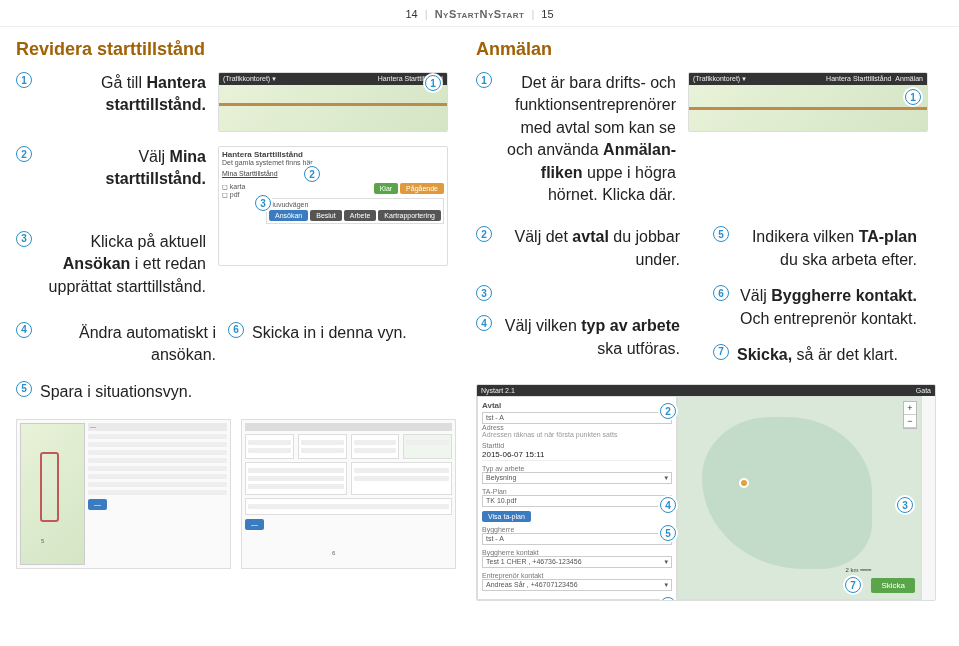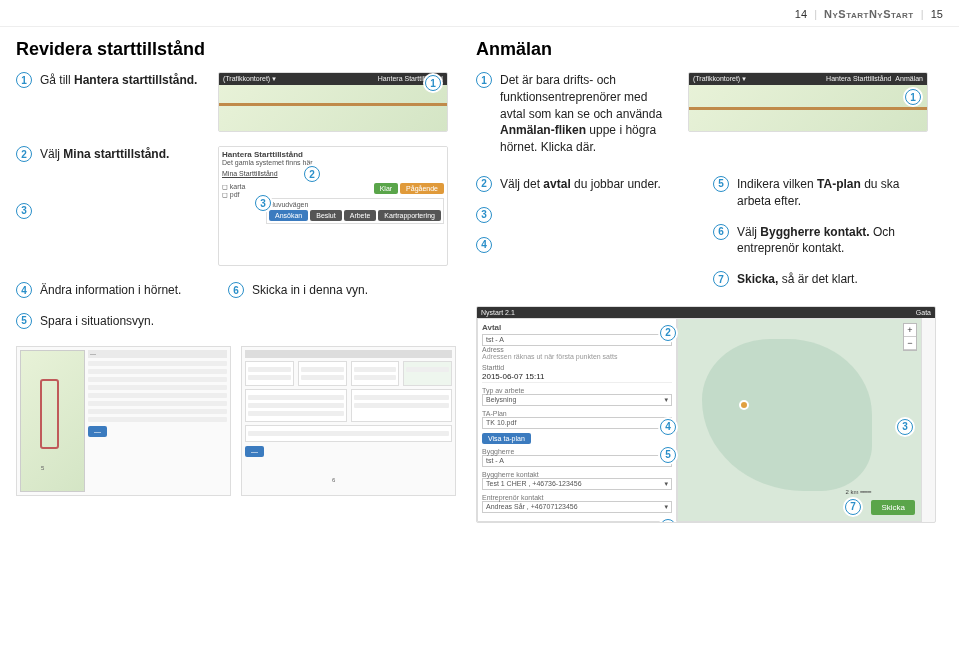--- a/index.html
+++ b/index.html
@@ -8,50 +8,50 @@
     font-size: 11px;
     color: #333;
     background: #fff;
     width: 959px;
     height: 646px;
     position: relative;
     padding: 0;
   }
   .page-header {
     display: flex;
-    justify-content: flex-end;
+    justify-content: center;
     padding: 8px 16px 6px;
     border-bottom: 1px solid #eee;
   }
   .brand { font-variant: small-caps; font-weight: bold; color: #666; font-size: 11px; letter-spacing: 0.5px; }
   .sep { color: #ccc; padding: 0 4px; }
 
   .content { display: flex; padding: 4px 16px 8px; gap: 20px; }
   .col-left { width: 440px; }
   .col-right { width: 460px; }
 
   h2.section-title {
-    color: #000000;
+    color: #a16207;
     font-size: 18px;
     font-weight: 600;
     margin: 8px 0 12px;
   }
 
   .step-row { display: flex; align-items: flex-start; gap: 8px; margin-bottom: 8px; }
   .bullet {
     width: 16px; height: 16px; min-width:16px;
     border: 1.5px solid #2a8fc9;
     border-radius: 50%;
     color: #2a8fc9;
     font-size: 10px;
     font-weight: bold;
     display: flex; align-items: center; justify-content: center;
     background: #fff;
   }
-  .step-text { font-size: 12px; line-height: 1.4; color: #222; max-width: 180px; }
+  .step-text { font-size: 16px; line-height: 1.4; color: #222; max-width: 180px; text-align: right; }
   .step-text b { font-weight: bold; }
 
   .two-col-steps { display: flex; gap: 12px; }
   .steps-group { display: flex; flex-direction: column; gap: 6px; }
 
   
   .mock {
     position: relative;
     border: 1px solid #ddd;
     background: #f7f7f7;
@@ -164,20 +164,21 @@
 
     <div class="grid-top" style="margin-top:14px;">
       <div class="steps-group" style="width:190px;">
         <div class="step-row">
           <div class="bullet">2</div>
           <div class="step-text"><span>Välj </span><b>Mina starttillstånd.</b></div>
         </div>
         <div style="height:20px;"></div>
         <div class="step-row">
           <div class="bullet">3</div>
+          <div class="step-text"><span>Klicka på aktuell </span><b>Ansökan</b><span> i ett redan upprättat starttillstånd.</span></div>
         </div>
       </div>
 
       <div class="mock" style="width:230px;height:120px;background:#fff;">
         <div class="panel-light">
           <div style="font-weight:bold;font-size:8px;">Hantera Starttillstånd</div>
           <div class="txt-mini">Det gamla systemet finns här</div>
           <div style="margin-top:4px;position:relative;">
             <span style="text-decoration:underline;">Mina Starttillstånd</span>
             <div class="marker" style="top:-4px;left:82px;">2</div>
@@ -205,21 +206,21 @@
             </div>
           </div>
         </div>
       </div>
     </div>
 
     <div class="two-col-steps" style="margin-top:16px;">
       <div class="steps-group" style="width:200px;">
         <div class="step-row">
           <div class="bullet">4</div>
-          <div class="step-text">Ändra information i hörnet.</div>
+          <div class="step-text">Ändra automatiskt i ansökan.</div>
         </div>
         <div class="step-row">
           <div class="bullet">5</div>
           <div class="step-text">Spara i situationsvyn.</div>
         </div>
       </div>
       <div class="steps-group">
         <div class="step-row">
           <div class="bullet">6</div>
           <div class="step-text">Skicka in i denna vyn.</div>
@@ -316,20 +317,21 @@
       <div class="steps-group" style="width:225px;">
         <div class="step-row">
           <div class="bullet">2</div>
           <div class="step-text"><span>Välj det </span><b>avtal</b><span> du jobbar under.</span></div>
         </div>
         <div class="step-row">
           <div class="bullet">3</div>
         </div>
         <div class="step-row">
           <div class="bullet">4</div>
+          <div class="step-text"><span>Välj vilken </span><b>typ av arbete</b><span> ska utföras.</span></div>
         </div>
       </div>
       <div class="steps-group" style="width:215px;">
         <div class="step-row">
           <div class="bullet">5</div>
           <div class="step-text"><span>Indikera vilken </span><b>TA-plan</b><span> du ska arbeta efter.</span></div>
         </div>
         <div class="step-row">
           <div class="bullet">6</div>
           <div class="step-text"><span>Välj </span><b>Byggherre kontakt.</b><span> Och entreprenör kontakt.</span></div>

